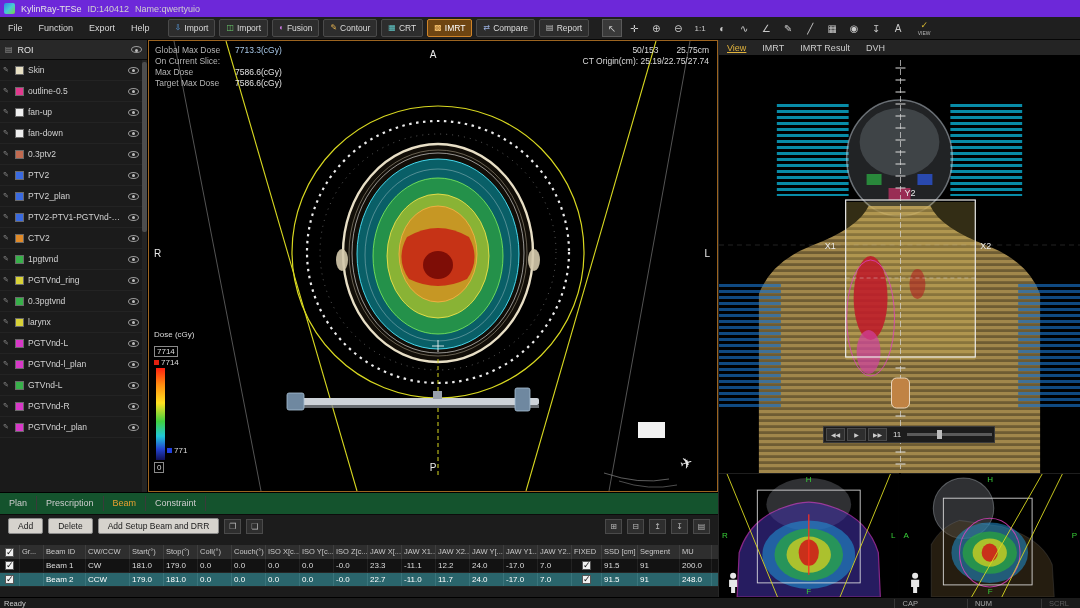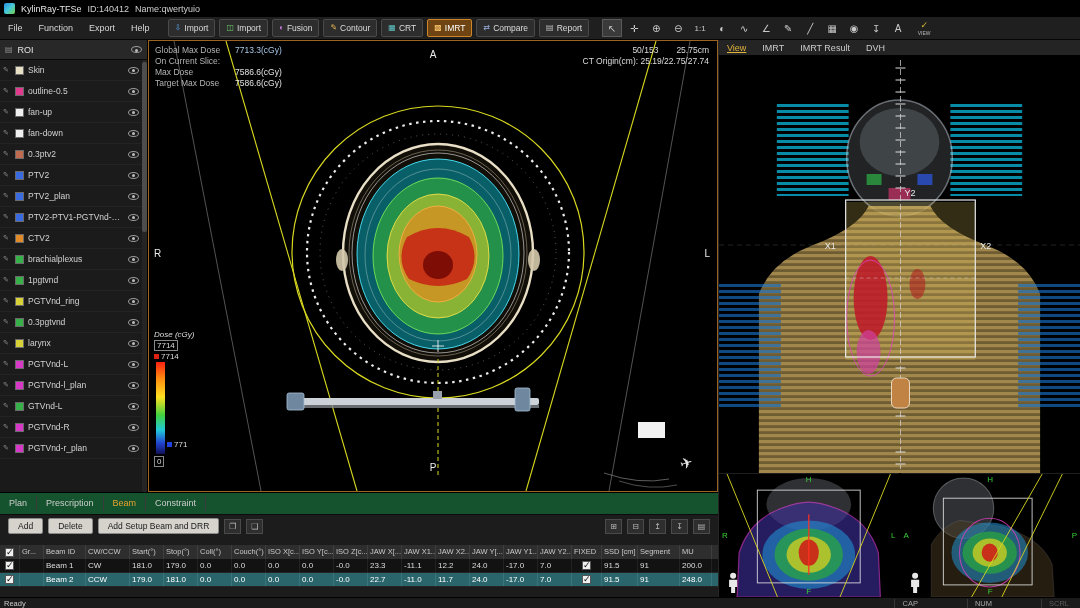--- a/index.html
+++ b/index.html
@@ -3,21 +3,21 @@
 <meta charset="utf-8">
 <style>
   * { margin:0; padding:0; box-sizing:border-box; }
   html,body { background:#000; }
   #app {
     position:relative; width:1080px; height:608px; overflow:hidden;
     background:#141414; font-family:"Liberation Sans","DejaVu Sans",sans-serif;
     -webkit-font-smoothing:antialiased; cursor:default;
   }
   
-  .titlebar { position:absolute; top:0; left:0; right:0; height:17px; background:#000000;
+  .titlebar { position:absolute; top:0; left:0; right:0; height:17px; background:#6d28d9;
     display:flex; align-items:center; gap:6px; padding-left:4px; }
   .app-icon { width:11px; height:11px; border-radius:2px;
     background:linear-gradient(135deg,#2a8ae0 0%,#46c8d8 50%,#78d044 100%); flex:none; }
   .titlebar .t { font-size:9px; color:#e4e4e4; }
   .titlebar .t.dim { color:#cfcfcf; }
   
   .menubar { position:absolute; top:17px; left:0; right:0; height:23px; background:#1f1f1f;
     border-bottom:1px solid #060606; display:flex; align-items:center; }
   .menu-item { font-size:9px; color:#d8d8d8; padding:0 8px; line-height:22px; }
   .tb-group { display:flex; align-items:center; margin-left:8px; }
@@ -64,21 +64,21 @@
   .dose-row .val.blue { color:#a8c8e8; }
   .slice-info { position:absolute; top:4px; right:8px; text-align:right; font-size:8.5px;
     color:#dcdcdc; line-height:11px; }
   .slice-info .gap { display:inline-block; width:18px; }
   .orient { position:absolute; color:#eaeaea; font-size:10px; }
   .o-top { top:8px; left:50%; transform:translateX(-50%); }
   .o-bottom { bottom:18px; left:50%; transform:translateX(-50%); }
   .o-left { left:5px; top:46%; }
   .o-right { right:7px; top:46%; }
   .legend { position:absolute; left:5px; top:289px; width:46px; font-size:8px; color:#dddddd; }
-  .lg-title { margin-bottom:0;font-style:italic; }
+  .lg-title { margin-bottom:6px; }
   .lg-box { display:inline-block; border:1px solid #8a8a8a; padding:0 2px; line-height:9px; margin:1px 0; }
   .lg-mark { display:flex; align-items:center; gap:2px; line-height:9px; }
   .mk { width:5px; height:5px; flex:none; }
   .mk.red { background:#e02010; }
   .mk.blue { background:#2040e0; }
   .lg-barwrap { position:relative; width:46px; height:92px; margin:1px 0; }
   .lg-bar { position:absolute; left:2px; top:0; width:9px; height:92px;
     background:linear-gradient(to bottom,#ff2010 0%,#ff8c10 18%,#ffe020 38%,#40d040 58%,#20c8d8 74%,#2244d0 88%,#101058 100%); }
   .lg-low { position:absolute; left:13px; bottom:5px; display:flex; align-items:center; gap:2px; }
   
@@ -271,26 +271,20 @@
         </div>
       <div class="roi-row">
           <span class="pencil">✎</span>
           <span class="swatch" style="background-color: rgb(224, 138, 40);"></span>
           <span class="roi-label">CTV2</span>
           <span class="eye"></span>
         </div>
       <div class="roi-row">
           <span class="pencil">✎</span>
           <span class="swatch" style="background-color: rgb(56, 176, 74);"></span>
-          <span class="roi-label">brachialplexus</span>
-          <span class="eye"></span>
-        </div>
-      <div class="roi-row">
-          <span class="pencil">✎</span>
-          <span class="swatch" style="background-color: rgb(56, 176, 74);"></span>
           <span class="roi-label">1pgtvnd</span>
           <span class="eye"></span>
         </div>
       <div class="roi-row">
           <span class="pencil">✎</span>
           <span class="swatch" style="background-color: rgb(216, 210, 56);"></span>
           <span class="roi-label">PGTVnd_ring</span>
           <span class="eye"></span>
         </div>
       <div class="roi-row">
@@ -486,20 +480,29 @@
         <line x1="177" y1="348" x2="187" y2="348" stroke="#dddddd" stroke-width="1"></line>
         <line x1="177" y1="360" x2="187" y2="360" stroke="#dddddd" stroke-width="1"></line>
         <line x1="177" y1="396" x2="187" y2="396" stroke="#dddddd" stroke-width="1"></line>
         <line x1="177" y1="408" x2="187" y2="408" stroke="#dddddd" stroke-width="1"></line>
         <rect x="173" y="322" width="18" height="30" rx="5" fill="#c08344" stroke="#ecd9c0" stroke-width="1"></rect>
         <text x="106" y="193" font-size="9" fill="#eaeaea">X1</text>
         <text x="262" y="193" font-size="9" fill="#eaeaea">X2</text>
         <text x="186" y="140" font-size="9" fill="#eaeaea">Y2</text>
       </svg>
 
+      <div class="playback">
+        <span class="pb-btn">◀◀</span>
+        <span class="pb-btn">▶</span>
+        <span class="pb-btn">▶▶</span>
+        <span class="pb-val">11</span>
+        <span class="pb-slider">
+            <span class="pb-thumb"></span>
+          </span>
+      </div>
     </div>
 
     <div class="small-views">
       <div class="sv">
         <svg viewBox="0 0 178 122" preserveAspectRatio="none">
           <rect width="178" height="122" fill="#000000"></rect>
           <ellipse cx="89" cy="30" rx="42" ry="26" fill="#9aa0a8" opacity="0.3"></ellipse>
           <path d="M 18 122 L 20 78 Q 30 46 62 34 Q 78 28 89 28 Q 100 28 116 34 Q 148 46 158 78 L 160 122 Z" fill="#4030a0" opacity="0.6" stroke="#e040e0" stroke-width="1.2"></path>
           <ellipse cx="89" cy="80" rx="46" ry="34" fill="#2090d0" opacity="0.6"></ellipse>
           <ellipse cx="89" cy="80" rx="34" ry="26" fill="#2aaa3a" opacity="0.7"></ellipse>

